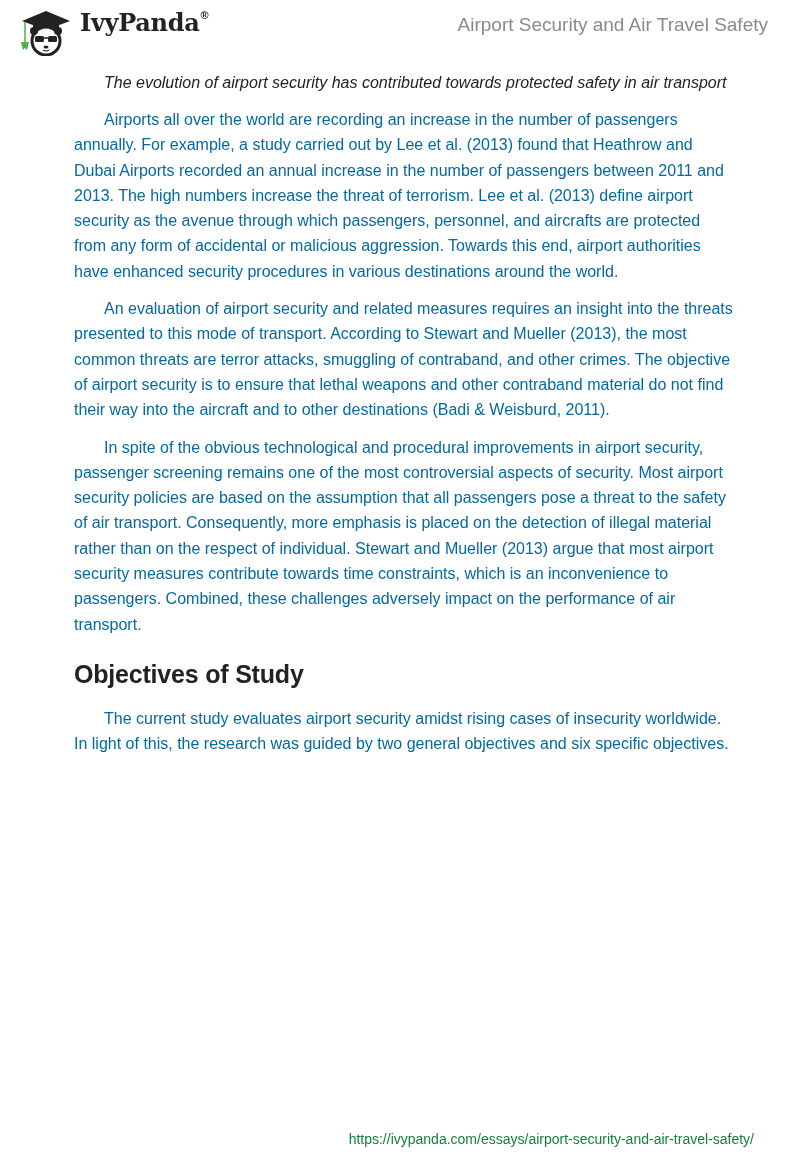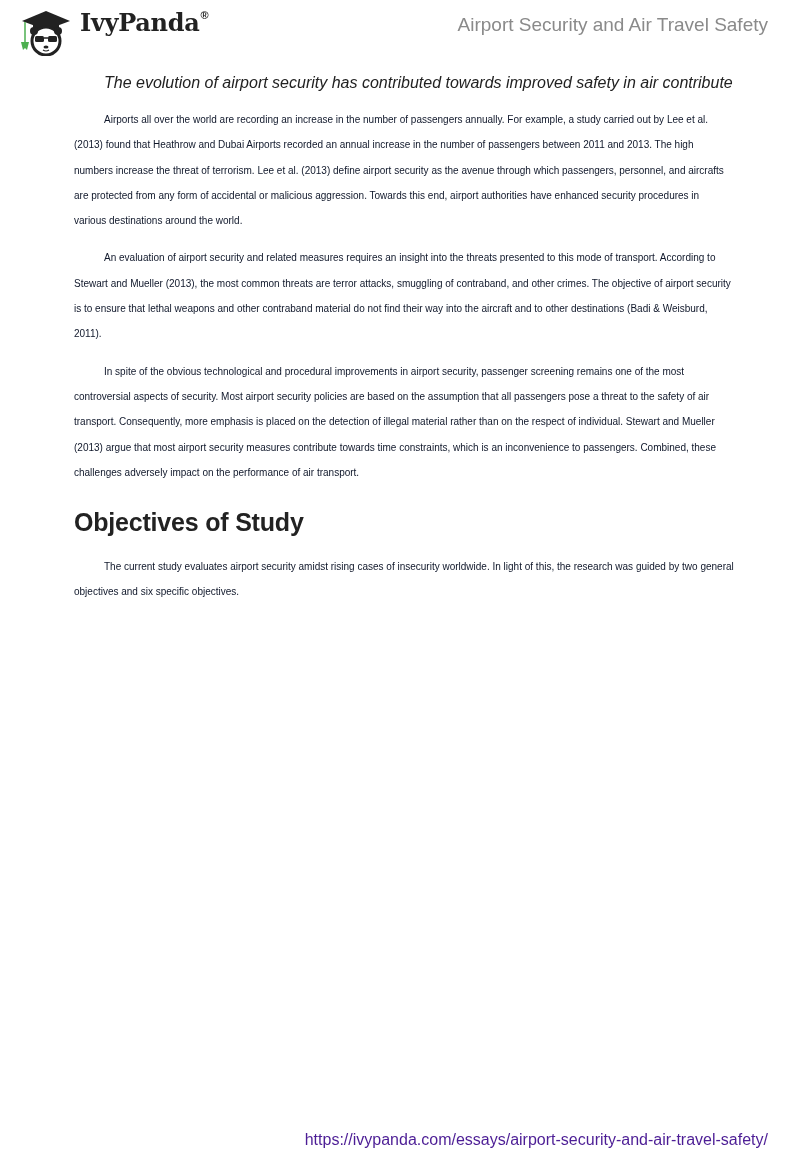--- a/index.html
+++ b/index.html
@@ -22,26 +22,26 @@
     font-style: italic; font-size: 16px; line-height: 25px; margin: 0;
     text-indent: 30px; color: #222;
   }
   h2 {
     font-family: "Liberation Sans", sans-serif; font-size: 25px; font-weight: bold;
     margin: 0; color: #222; letter-spacing: -0.2px;
   }
   .h-bg { margin-top: 15px; height: 40px; line-height: 40px; }
   .h-obj { margin-top: 17px; height: 40px; line-height: 40px; }
   p.body {
-    font-size: 10px; line-height: 25.3px; margin: 0; text-indent: 30px; color: #0f172a;
+    font-size: 16px; line-height: 25.3px; margin: 0; text-indent: 30px; color: #0369a1;
   }
   .pgap { margin-top: 12px !important; }
   .first-p { margin-top: 12px !important; }
 
-  .footer-url { position: absolute; right: 32px; top: 1131px; font-size: 16px; color: #4c1d95; }
+  .footer-url { position: absolute; right: 46px; top: 1131px; font-size: 14px; color: #15803d; }
 </style>
 </head>
 <body>
 
 <div class="header">
   <div class="logo">
     <div class="logo-mark">
       <svg width="60" height="48" viewBox="0 0 60 48">
 
         <polygon points="6,13 30,3 54,13 30,22" fill="#222"></polygon>
@@ -62,21 +62,21 @@
         <ellipse cx="30" cy="39" rx="2.5" ry="1.6" fill="#222"></ellipse>
         <path d="M27,42 Q30,44 33,42" stroke="#222" stroke-width="1.2" fill="none"></path>
       </svg>
     </div>
     <div class="logo-text"><span>IvyPanda</span><sup>®</sup></div>
   </div>
   <div class="doc-title">Airport Security and Air Travel Safety</div>
 </div>
 
 <div class="content">
-  <p class="thesis">The evolution of airport security has contributed towards improved safety in air contribute</p>
+  <p class="thesis">The evolution of airport security has contributed towards protected safety in air transport</p>
 
   <p class="body first-p">Airports all over the world are recording an increase in the number of passengers annually. For example, a study carried out by Lee et al. (2013) found that Heathrow and Dubai Airports recorded an annual increase in the number of passengers between 2011 and 2013. The high numbers increase the threat of terrorism. Lee et al. (2013) define airport security as the avenue through which passengers, personnel, and aircrafts are protected from any form of accidental or malicious aggression. Towards this end, airport authorities have enhanced security procedures in various destinations around the world.</p>
   <p class="body pgap">An evaluation of airport security and related measures requires an insight into the threats presented to this mode of transport. According to Stewart and Mueller (2013), the most common threats are terror attacks, smuggling of contraband, and other crimes. The objective of airport security is to ensure that lethal weapons and other contraband material do not find their way into the aircraft and to other destinations (Badi &amp; Weisburd, 2011).</p>
   <p class="body pgap">In spite of the obvious technological and procedural improvements in airport security, passenger screening remains one of the most controversial aspects of security. Most airport security policies are based on the assumption that all passengers pose a threat to the safety of air transport. Consequently, more emphasis is placed on the detection of illegal material rather than on the respect of individual. Stewart and Mueller (2013) argue that most airport security measures contribute towards time constraints, which is an inconvenience to passengers. Combined, these challenges adversely impact on the performance of air transport.</p>
 
   <h2 class="h-obj">Objectives of Study</h2>
   <p class="body first-p">The current study evaluates airport security amidst rising cases of insecurity worldwide. In light of this, the research was guided by two general objectives and six specific objectives.</p>
 </div>
 
 <div class="footer-url">https://ivypanda.com/essays/airport-security-and-air-travel-safety/</div>

